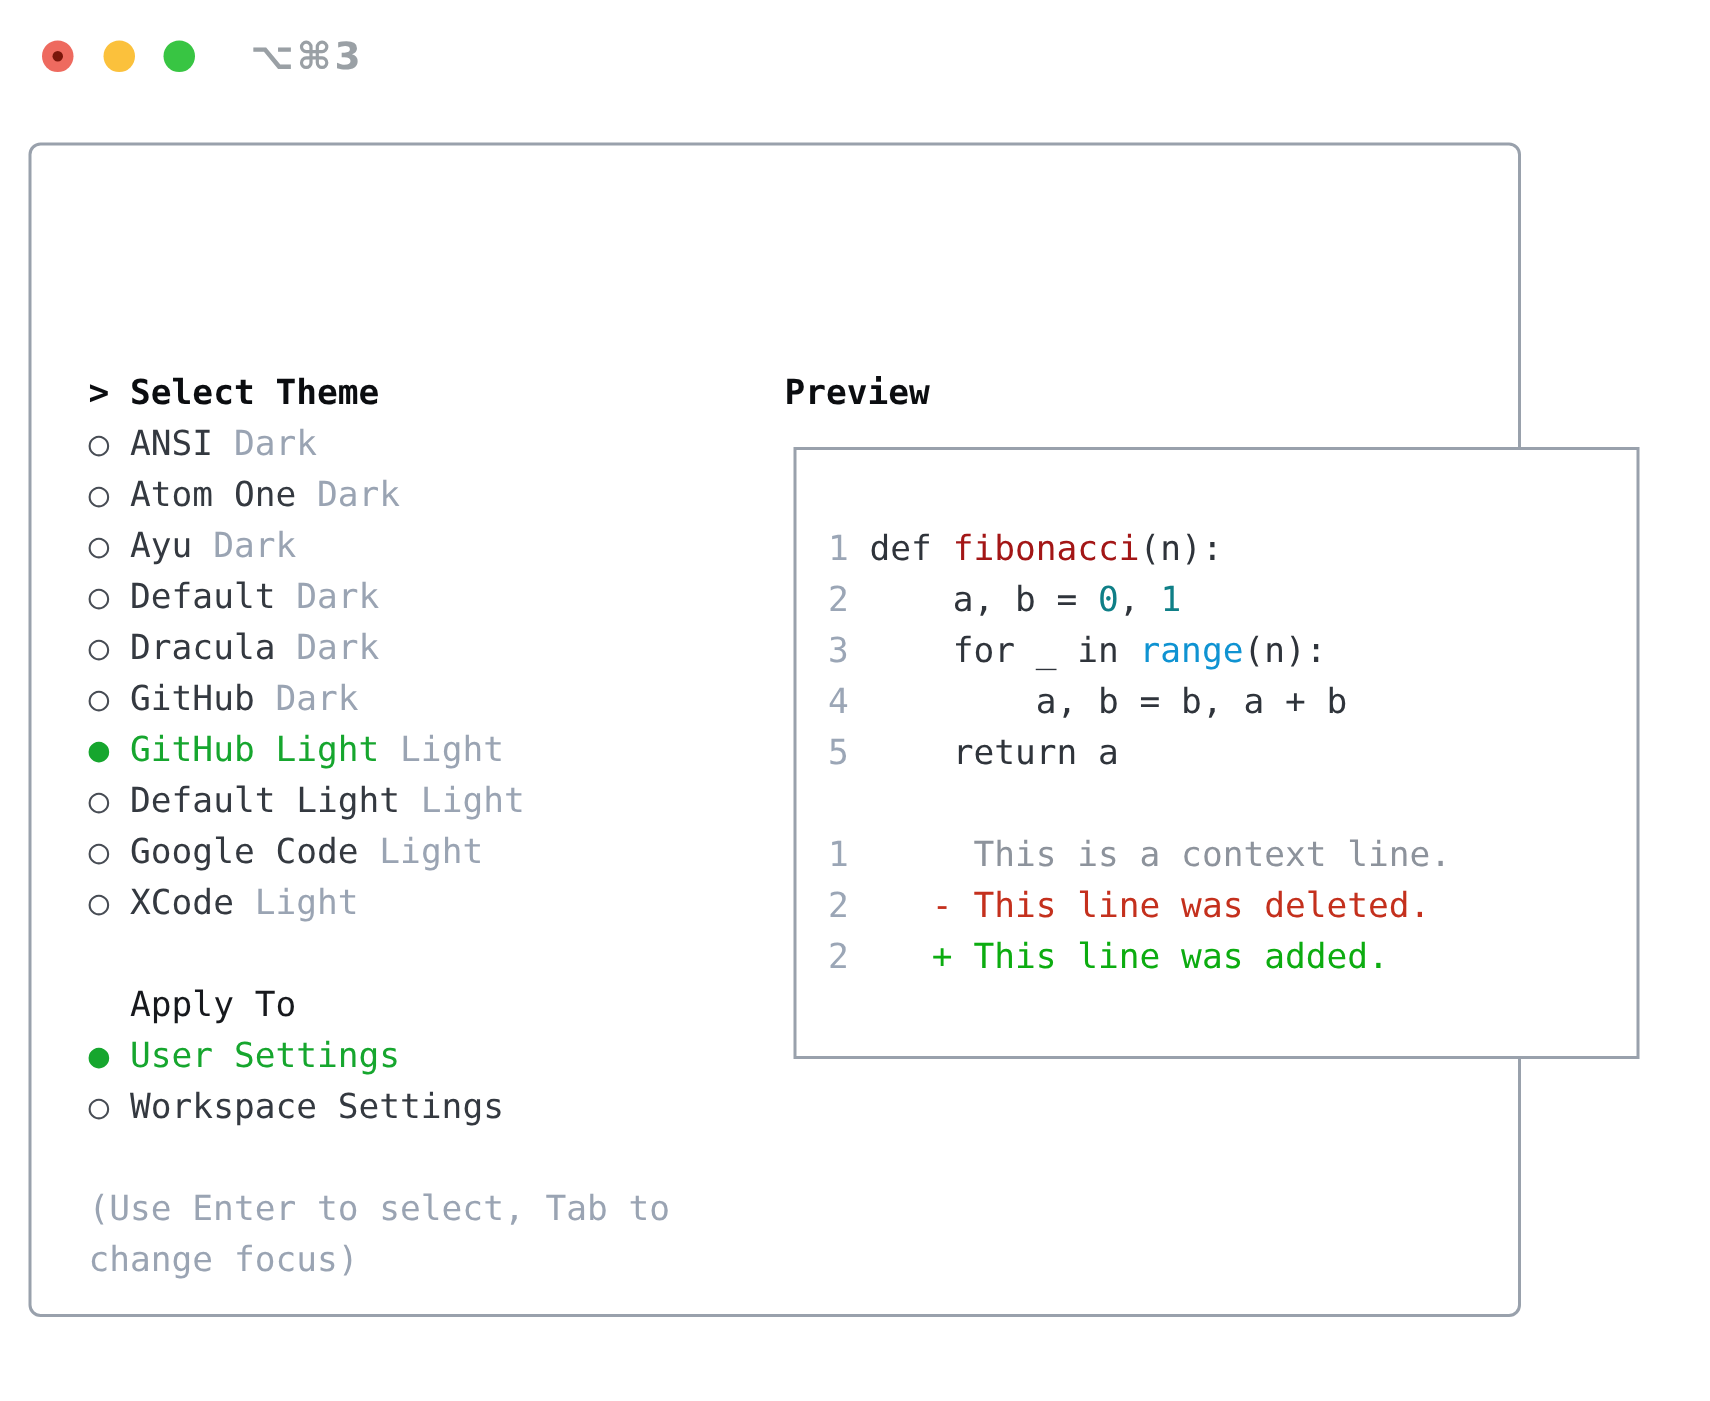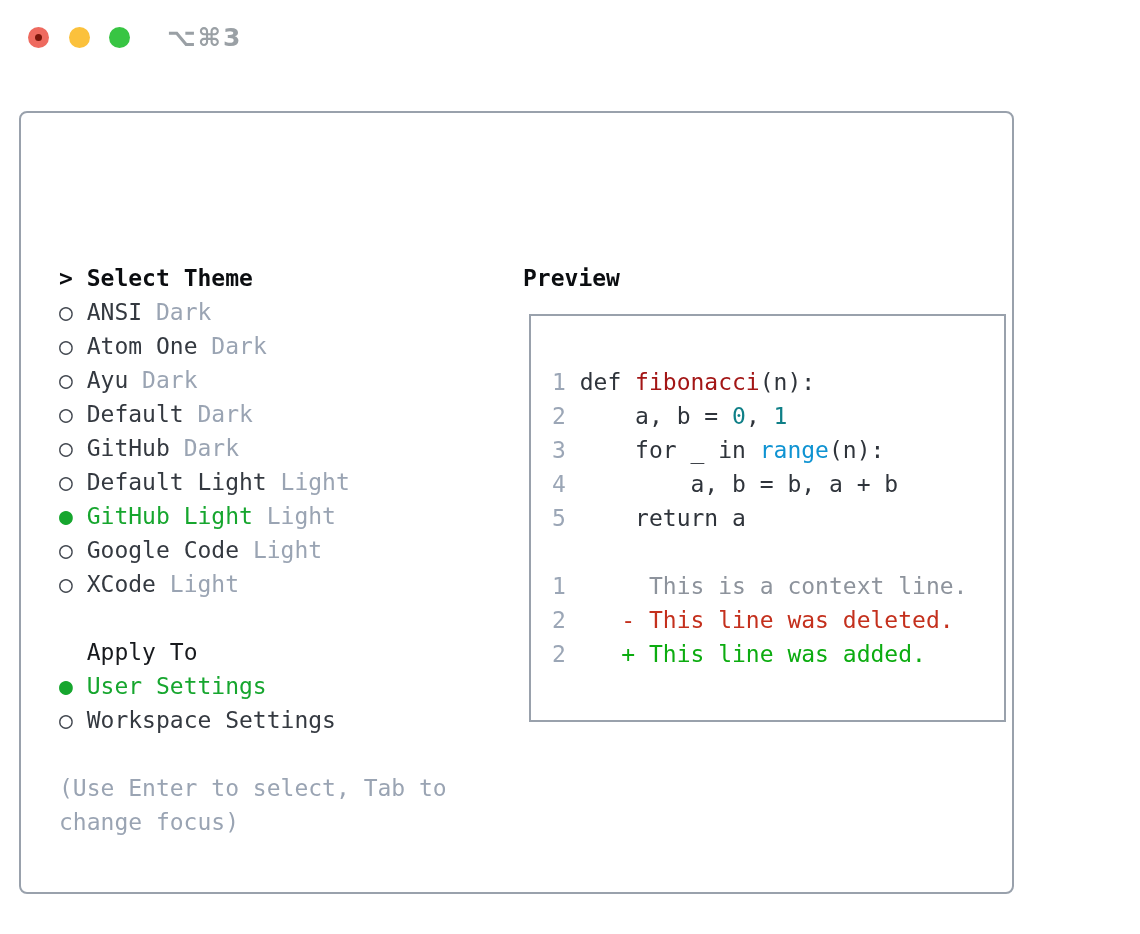--- a/index.html
+++ b/index.html
@@ -10,39 +10,39 @@
   
   .traffic{position:absolute;top:27px;width:21px;height:21px;border-radius:50%;}
   .light-red{left:28px;background:var(--light-red);}
   .light-red .dot{position:absolute;left:7px;top:7px;width:7px;height:7px;border-radius:50%;background:#7a160b;}
   .light-yellow{left:69px;background:var(--light-yellow);}
   .light-green{left:109px;background:var(--light-green);}
   .win-title{position:absolute;left:167px;top:23px;font-family:"DejaVu Sans","Liberation Sans",sans-serif;
              font-size:25px;font-weight:700;color:#9aa0a5;letter-spacing:2px;}
 
   
-  .panel{position:absolute;left:19px;top:111px;width:995px;height:783px;box-sizing:border-box;
+  .panel{position:absolute;left:19px;top:95px;width:995px;height:783px;box-sizing:border-box;
          border:2px solid var(--border);border-radius:8px;background:#fff;}
 
   
   .left-rows{position:absolute;left:38px;top:148px;width:450px;}
   .row{height:34px;line-height:34px;font-size:23px;white-space:pre;}
   .row .marker{color:#474c54;}
   .row.header{font-weight:700;color:#0b0d10;}
   .row.header .marker{color:#0b0d10;}
   .name{color:#343940;}
   .variant{color:var(--muted);}
   .row.selected .marker,.row.selected .name{color:var(--green);}
   .row.help{color:var(--muted);}
   .row.apply-header{color:#17191d;}
 
   
   .preview-title{position:absolute;left:502px;top:148px;height:34px;line-height:34px;
                  font-size:23px;font-weight:700;color:#0b0d10;}
-  .preview-box{position:absolute;left:508px;top:201px;width:477px;height:408px;box-sizing:border-box;
+  .preview-box{position:absolute;left:508px;top:201px;width:564px;height:408px;box-sizing:border-box;
                border:2px solid var(--border);background:#fff;}
   .code{position:absolute;left:21px;top:49px;}
   .cline{height:34px;line-height:34px;font-size:23px;white-space:pre;}
   .lnum{color:var(--line-number);}
   .t-code{color:#2f343b;}
   .t-func{color:var(--func-red);}
   .t-number{color:var(--num-teal);}
   .t-builtin{color:var(--builtin-blue);}
   .t-context{color:var(--context-gray);}
   .t-deleted{color:var(--del-red);margin-top:24px;}
@@ -61,23 +61,24 @@
   <div class="win-title">⌥⌘3</div>
 
   <div class="panel">
 
     <div class="left-rows" id="left-rows">
         <div class="row header"><span class="marker">&gt; </span><span>Select Theme</span></div>
         <div class="row item"><span class="marker">○ </span><span class="name">ANSI</span><span> </span><span class="variant">Dark</span></div>
         <div class="row item"><span class="marker">○ </span><span class="name">Atom One</span><span> </span><span class="variant">Dark</span></div>
         <div class="row item"><span class="marker">○ </span><span class="name">Ayu</span><span> </span><span class="variant">Dark</span></div>
         <div class="row item"><span class="marker">○ </span><span class="name">Default</span><span> </span><span class="variant">Dark</span></div>
+        <div class="row item"><span class="marker">○ </span><span class="name">Dracula</span><span> </span><span class="variant">Dark</span></div>
         <div class="row item"><span class="marker">○ </span><span class="name">GitHub</span><span> </span><span class="variant">Dark</span></div>
+        <div class="row item selected"><span class="marker">● </span><span class="name">GitHub Light</span><span> </span><span class="variant">Light</span></div>
         <div class="row item"><span class="marker">○ </span><span class="name">Default Light</span><span> </span><span class="variant">Light</span></div>
-        <div class="row item selected"><span class="marker">● </span><span class="name">GitHub Light</span><span> </span><span class="variant">Light</span></div>
         <div class="row item"><span class="marker">○ </span><span class="name">Google Code</span><span> </span><span class="variant">Light</span></div>
         <div class="row item"><span class="marker">○ </span><span class="name">XCode</span><span> </span><span class="variant">Light</span></div>
         <div class="row blank"><span> </span></div>
         <div class="row apply-header"><span class="marker">  </span><span>Apply To</span></div>
         <div class="row item selected"><span class="marker">● </span><span class="name">User Settings</span></div>
         <div class="row item"><span class="marker">○ </span><span class="name">Workspace Settings</span></div>
         <div class="row blank"><span> </span></div>
         <div class="row help"><span>(Use Enter to select, Tab to</span></div>
         <div class="row help"><span>change focus)</span></div>
       </div>

